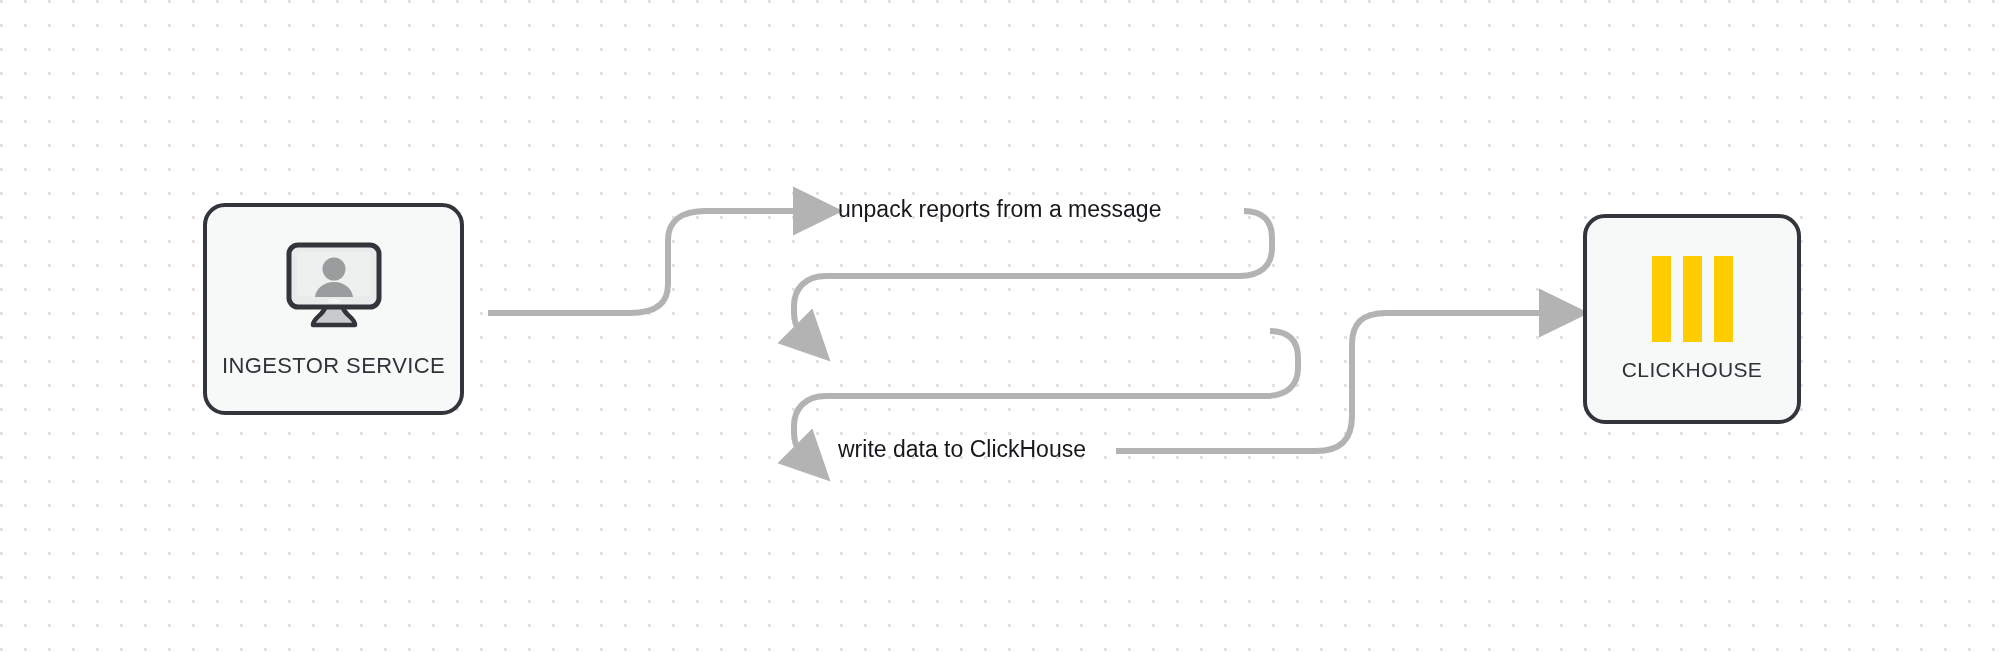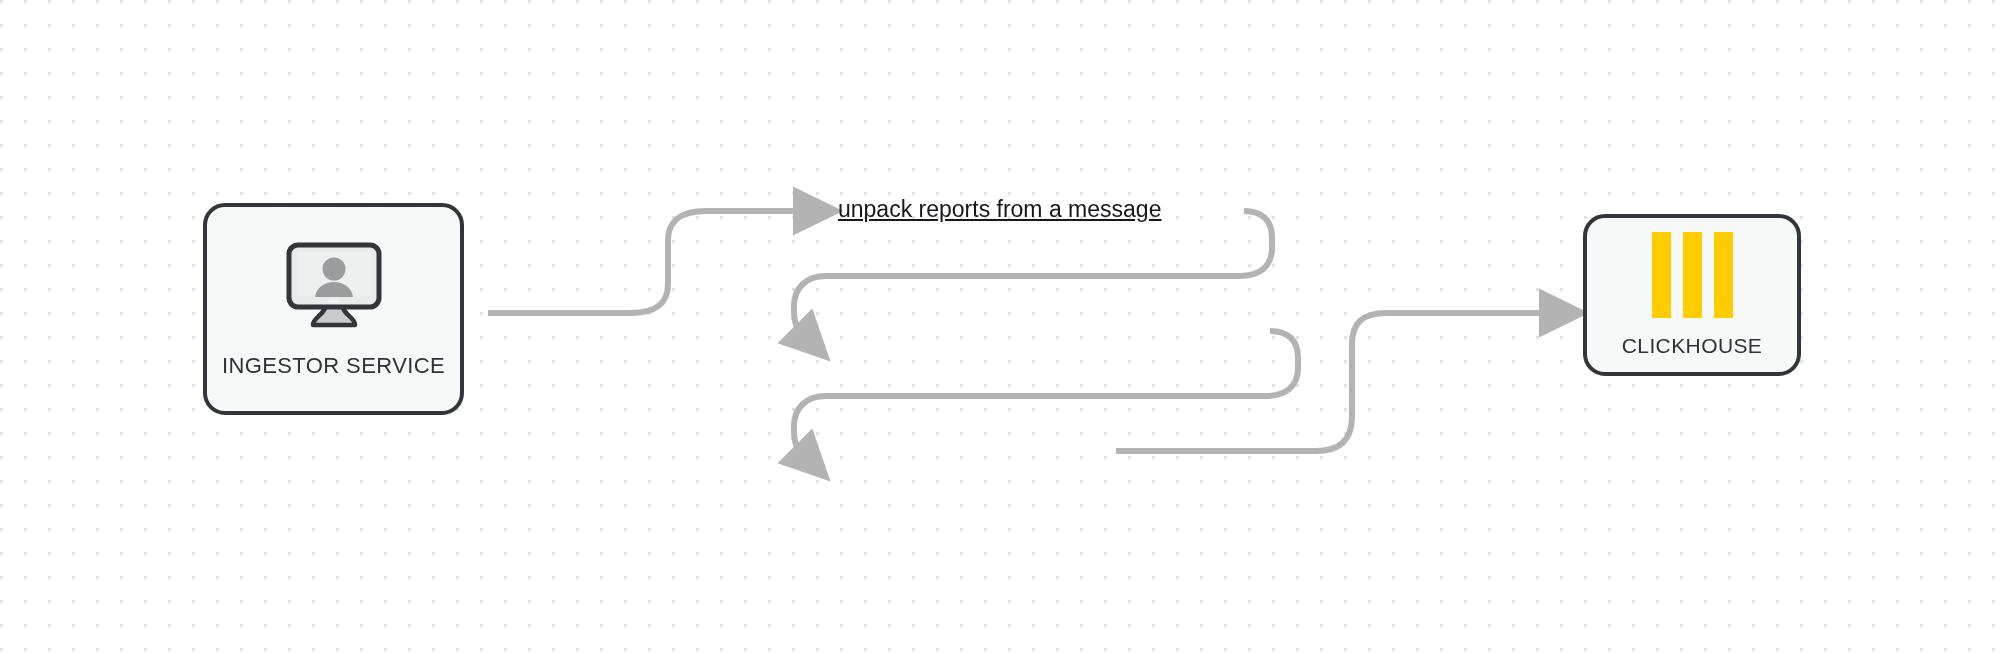--- a/index.html
+++ b/index.html
@@ -45,21 +45,21 @@
   #node-ingestor {
     left: 203px;
     top: 203px;
     width: 261px;
     height: 212px;
   }
   #node-clickhouse {
     left: 1583px;
     top: 214px;
     width: 218px;
-    height: 162px;
+    height: 210px;
   }
   .node-label {
     font-size: 22px;
     letter-spacing: 0.4px;
     color: #2f3237;
     font-weight: 400;
     white-space: nowrap;
   }
   #node-ingestor .node-label { margin-top: 14px; }
   #node-clickhouse .node-label { margin-top: 16px; font-size: 21px; }
@@ -83,21 +83,21 @@
   
   .edge-label {
     position: absolute;
     font-size: 23px;
     color: #16181b;
     white-space: nowrap;
     line-height: 1;
     background: transparent;
     padding: 0 6px;
   }
-  #edge-label-1 { left: 832px; top: 198px; text-decoration: underline; }
+  #edge-label-1 { left: 832px; top: 198px; }
   #edge-label-2 { left: 832px; top: 318px; }
   #edge-label-3 { left: 832px; top: 438px; }
 </style>
 </head>
 <body>
 
 <div id="canvas">
 
   <svg id="wires" viewBox="0 0 2000 656">
     <defs>
@@ -166,14 +166,15 @@
       <span class="ch-bar"></span>
       <span class="ch-bar"></span>
       <span class="ch-bar"></span>
     </span>
     <span class="node-label">CLICKHOUSE</span>
   </div>
 
   <div class="edge-label" id="edge-label-1">unpack reports from a message</div>
 
 
+  <div class="edge-label" id="edge-label-3">write data to ClickHouse</div>
 
 </div>
 
 </body></html>

